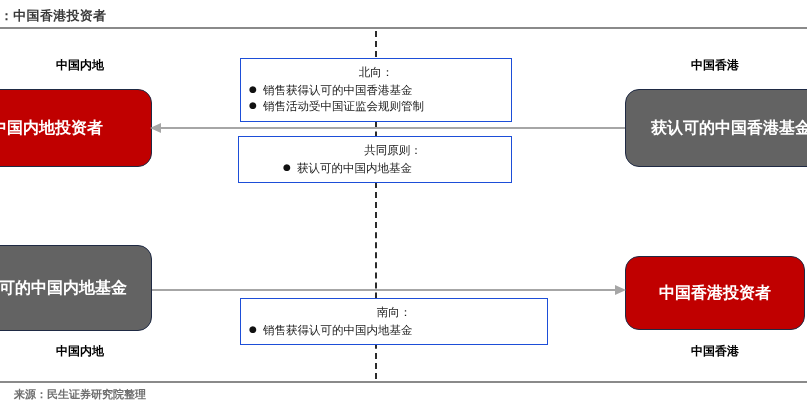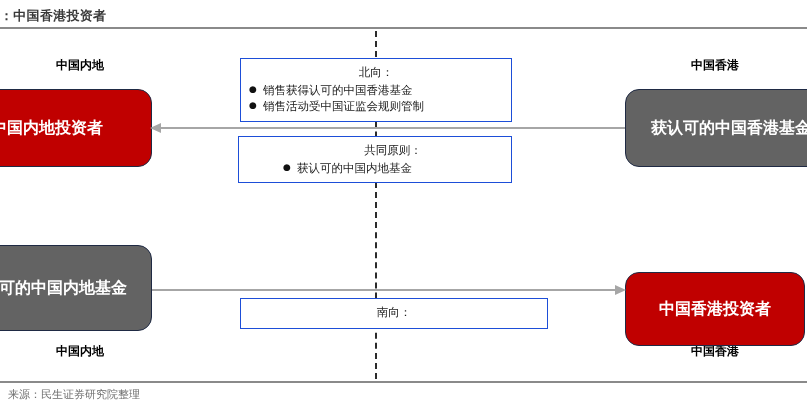--- a/index.html
+++ b/index.html
@@ -43,25 +43,26 @@
   .footer-rule {
     position: absolute;
     left: 0px;
     top: 381px;
     width: 807px;
     height: 2px;
     background: #8a8a8a;
   }
   .footer-text {
     position: absolute;
-    left: 8px;
+    left: 14px;
     top: 387px;
     font-size: 11px;
     color: #6f6f6f;
     white-space: nowrap;
+    font-weight: bold;
   }
 
   
   .divider {
     position: absolute;
     left: 375px;
     top: 31px;
     width: 0px;
     height: 348px;
     border-left: 2px dashed #2b2b2b;
@@ -117,21 +118,21 @@
   
   #box-mainland-approved-fund {
     left: -58px;
     top: 245px;
     width: 210px;
     height: 86px;
   }
   
   #box-hk-investor {
     left: 625px;
-    top: 272px;
+    top: 256px;
     width: 180px;
     height: 74px;
   }
 
   
   .arrow-line {
     position: absolute;
     height: 2px;
     background: #a6a6a6;
   }
@@ -230,19 +231,20 @@
   <div class="note" id="note-common">
     <div class="note-title">共同原则：</div>
     <ul>
       <li>获认可的中国内地基金</li>
     </ul>
   </div>
 
   <div class="note" id="note-south">
     <div class="note-title">南向：</div>
     <ul>
+      <li>销售获得认可的中国内地基金</li>
     </ul>
   </div>
 
   <div class="footer-rule"></div>
   <div class="footer-text">来源：民生证券研究院整理</div>
 
 </div>
 
 </body></html>

